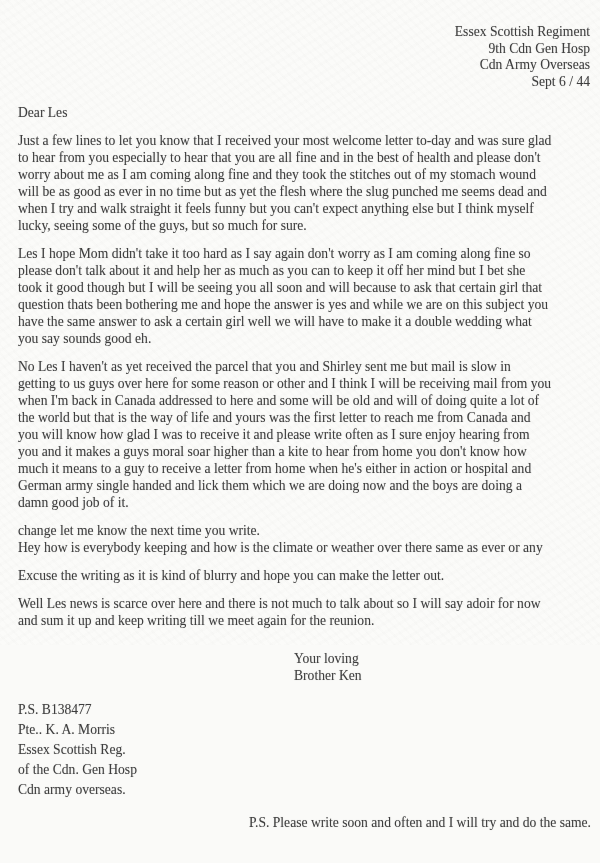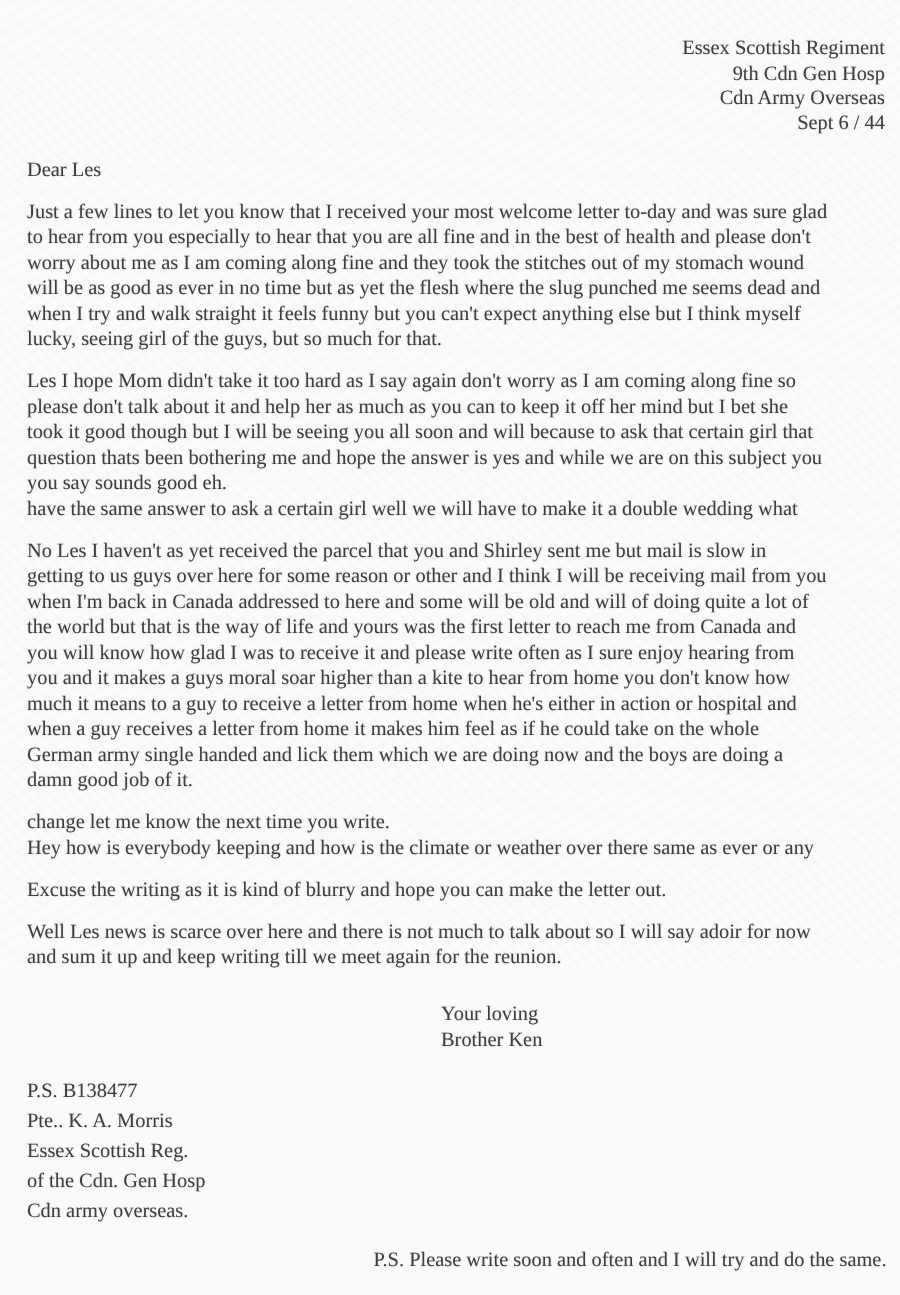--- a/index.html
+++ b/index.html
@@ -76,41 +76,40 @@
   </div>
 
   <div class="salutation">Dear Les</div>
 
   <div class="para">
     <div class="bline">Just a few lines to let you know that I received your most welcome letter to-day and was sure glad</div>
     <div class="bline">to hear from you especially to hear that you are all fine and in the best of health and please don't</div>
     <div class="bline">worry about me as I am coming along fine and they took the stitches out of my stomach wound</div>
     <div class="bline">will be as good as ever in no time but as yet the flesh where the slug punched me seems dead and</div>
     <div class="bline">when I try and walk straight it feels funny but you can't expect anything else but I think myself</div>
-    <div class="bline">lucky, seeing girl of the guys, but so much for that.</div>
+    <div class="bline">lucky, seeing some of the guys, but so much for sure.</div>
   </div>
 
   <div class="para">
     <div class="bline">Les I hope Mom didn't take it too hard as I say again don't worry as I am coming along fine so</div>
     <div class="bline">please don't talk about it and help her as much as you can to keep it off her mind but I bet she</div>
     <div class="bline">took it good though but I will be seeing you all soon and will because to ask that certain girl that</div>
     <div class="bline">question thats been bothering me and hope the answer is yes and while we are on this subject you</div>
+    <div class="bline">have the same answer to ask a certain girl well we will have to make it a double wedding what</div>
     <div class="bline">you say sounds good eh.</div>
-    <div class="bline">have the same answer to ask a certain girl well we will have to make it a double wedding what</div>
   </div>
 
   <div class="para">
     <div class="bline">No Les I haven't as yet received the parcel that you and Shirley sent me but mail is slow in</div>
     <div class="bline">getting to us guys over here for some reason or other and I think I will be receiving mail from you</div>
     <div class="bline">when I'm back in Canada addressed to here and some will be old and will of doing quite a lot of</div>
     <div class="bline">the world but that is the way of life and yours was the first letter to reach me from Canada and</div>
     <div class="bline">you will know how glad I was to receive it and please write often as I sure enjoy hearing from</div>
     <div class="bline">you and it makes a guys moral soar higher than a kite to hear from home you don't know how</div>
     <div class="bline">much it means to a guy to receive a letter from home when he's either in action or hospital and</div>
-    <div class="bline">when a guy receives a letter from home it makes him feel as if he could take on the whole</div>
     <div class="bline">German army single handed and lick them which we are doing now and the boys are doing a</div>
     <div class="bline">damn good job of it.</div>
   </div>
 
   <div class="para">
     <div class="bline">change let me know the next time you write.</div>
     <div class="bline">Hey how is everybody keeping and how is the climate or weather over there same as ever or any</div>
   </div>
 
   <div class="para">

